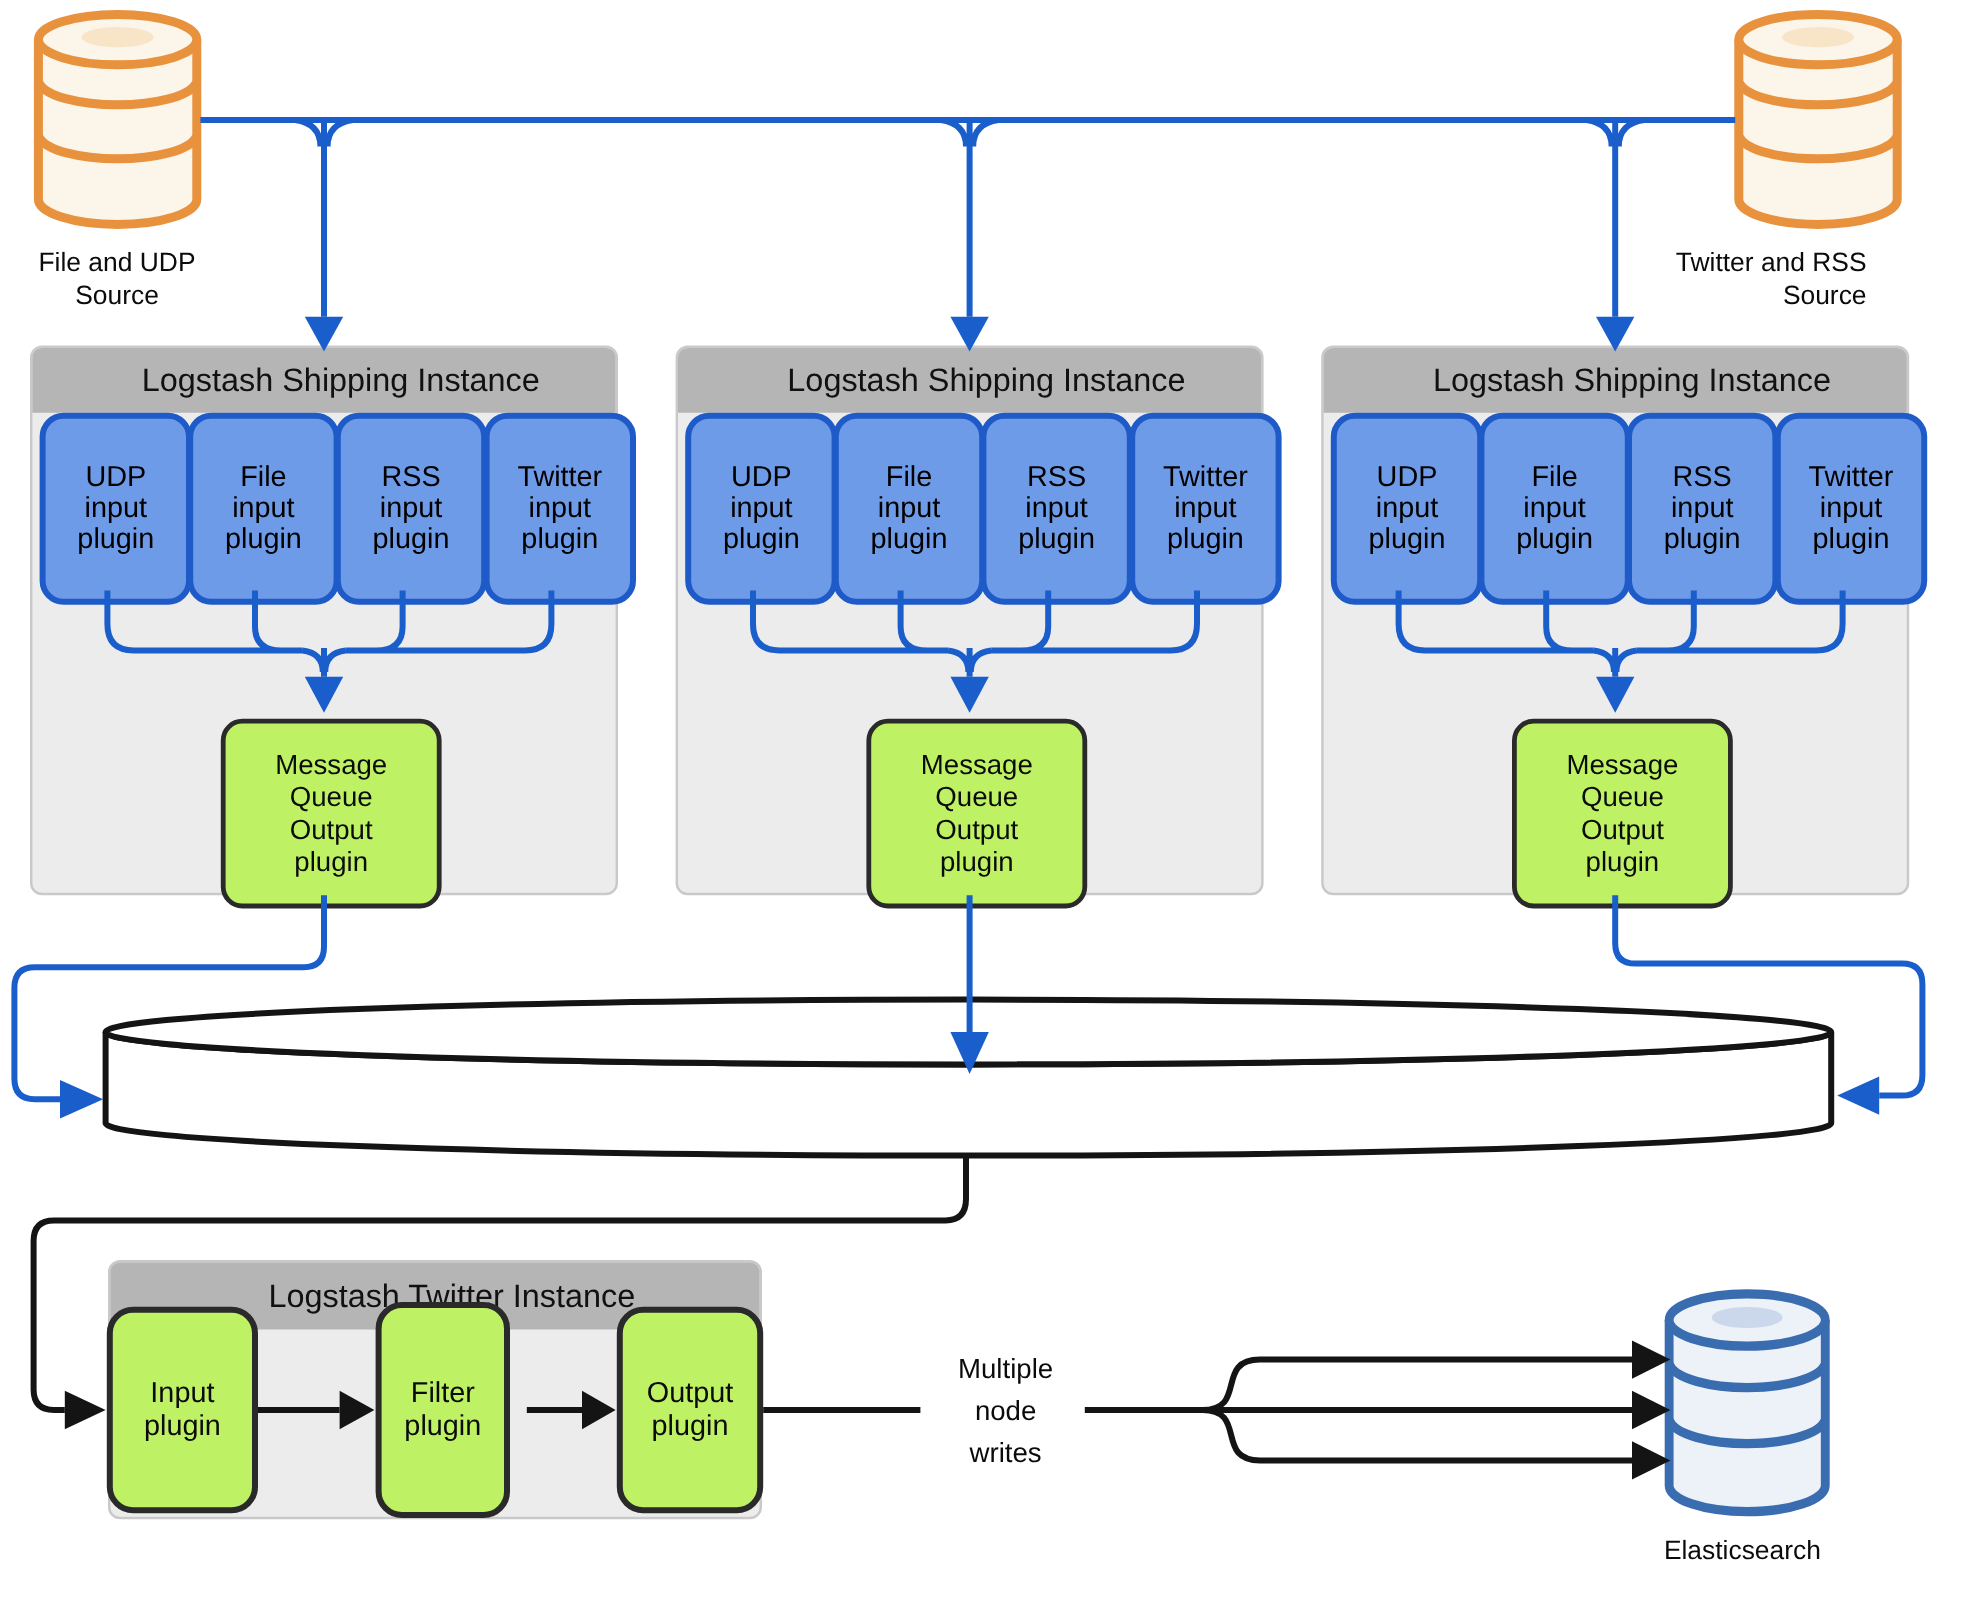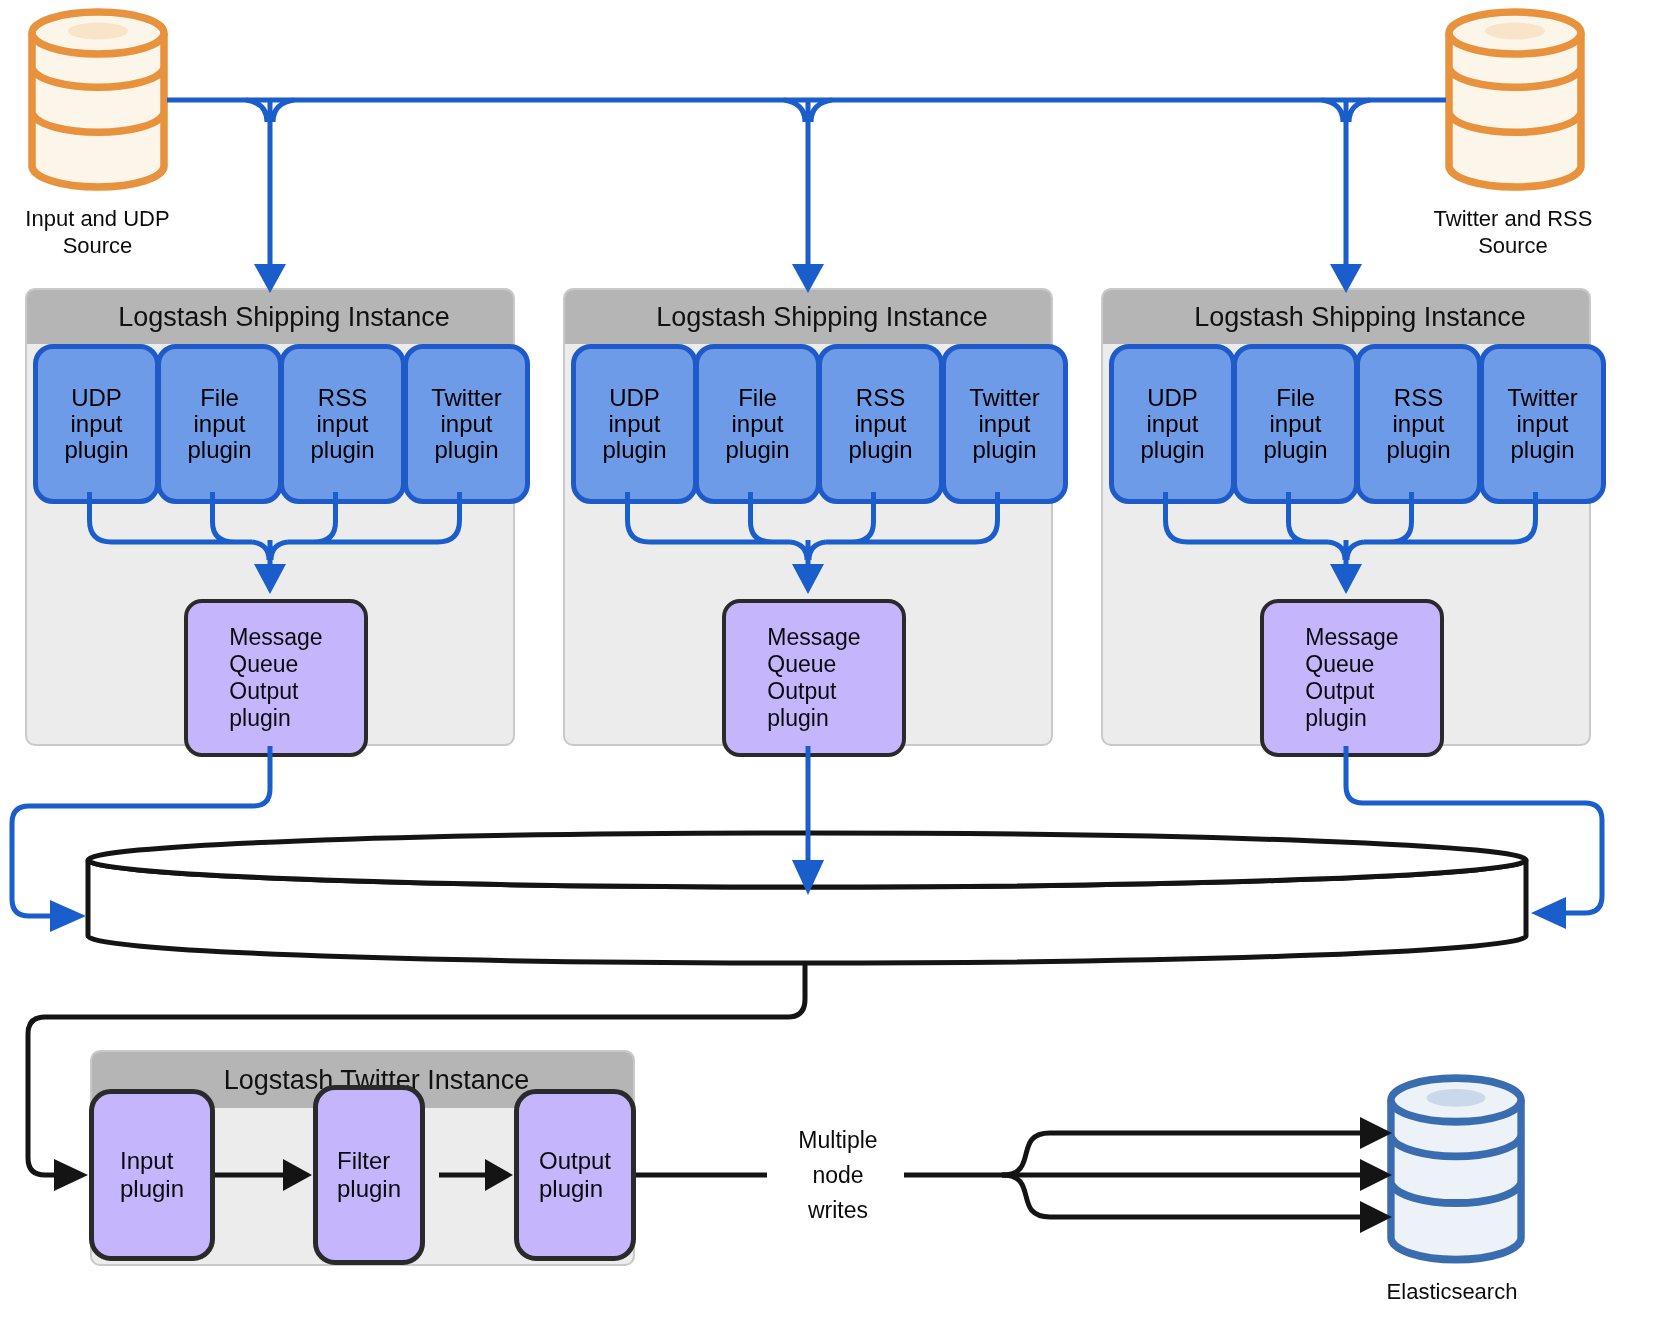--- a/index.html
+++ b/index.html
@@ -20,22 +20,22 @@
   }
   .indexing .instance-header{height:56px;}
   
   .plugin{
     position:absolute;background:#6e9be7;border:5px solid #1f5bc8;border-radius:20px;
     display:flex;align-items:center;justify-content:center;text-align:center;
     font-size:24px;line-height:26px;white-space:pre-line;color:#000000;z-index:2;
   }
   
   .whitebox{
-    position:absolute;background:#c4b5fd;border:4px solid #2a2a2a;border-radius:18px;
-    display:flex;align-items:center;justify-content:center;
+    position:absolute;background:#bef264;border:4px solid #2a2a2a;border-radius:18px;
+    display:flex;align-items:center;justify-content:center;text-align:center;
     font-size:23px;line-height:27px;white-space:pre-line;color:#0b0b0b;z-index:2;
   }
   .indexing-box{border-width:5px;border-radius:22px;font-size:24px;line-height:28px;z-index:2;}
   .src-label,.overlay-label{
     display:flex;align-items:center;justify-content:center;text-align:center;
     white-space:pre-line;z-index:6;color:#0b0b0b;
   }
   .src-label{font-size:22px;line-height:27px;}
   .mq-label{font-size:24px;}
   .es-label{font-size:22px;}
@@ -212,22 +212,22 @@
         <path d="M 1002 1175 C 1040 1175 1012 1133 1050 1133 H 1360"></path>
           <polygon fill="#141414" stroke="none" points="1360,1117 1360,1149 1392,1133"></polygon>
       </g>
       <g>
         <path d="M 1002 1175 C 1040 1175 1012 1217 1050 1217 H 1360"></path>
           <polygon fill="#141414" stroke="none" points="1360,1201 1360,1233 1392,1217"></polygon>
       </g>
     </g>
   </svg>
 
-  <div class="abs src-label" style="left:0px;top:203px;width:195px;height:58px;">Input and UDP
+  <div class="abs src-label" style="left:0px;top:203px;width:195px;height:58px;">File and UDP
 Source</div>
-  <div class="abs src-label" style="left:1407px;top:203px;width:212px;height:58px;">Twitter and RSS
+  <div class="abs src-label" style="left:1370px;top:203px;width:212px;height:58px;text-align:right;">Twitter and RSS
 Source</div>
   <div class="abs overlay-label note-label" style="left:770px;top:1122px;width:136px;height:106px;">Multiple
 node
 writes</div>
   <div class="abs overlay-label es-label" style="left:1347px;top:1276px;width:210px;height:32px;">Elasticsearch</div>
 
 </div>
 
 </body></html>

